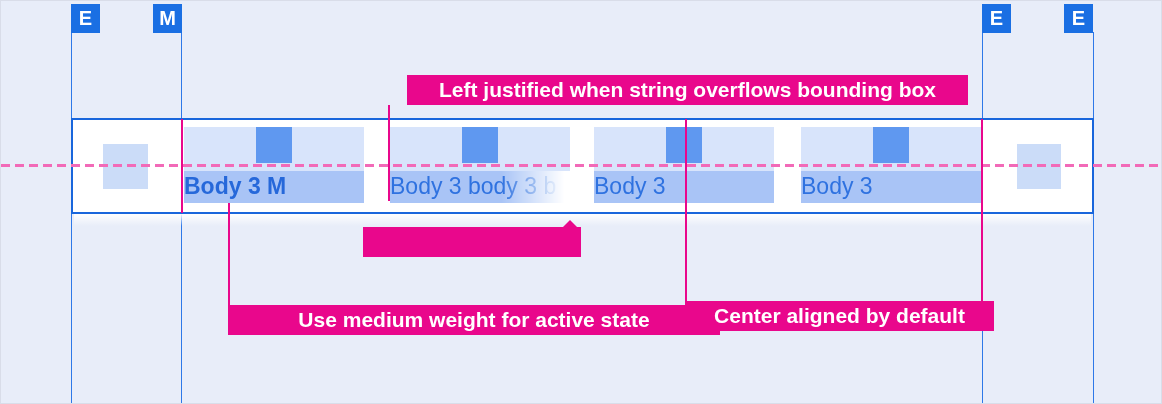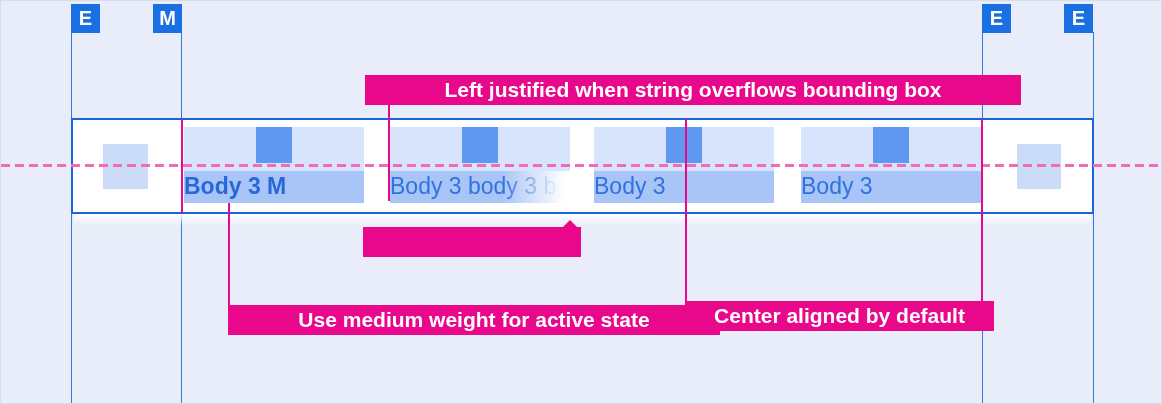--- a/index.html
+++ b/index.html
@@ -71,21 +71,21 @@
   .c1{left:180px;top:118px;height:94px;}
   .c2{left:387px;top:104px;height:96px;}
   .c3{left:227px;top:202px;height:102px;}
   .c4{left:684px;top:118px;height:182px;}
   .c5{left:980px;top:118px;height:182px;}
   
   .callout{
     position:absolute;height:30px;background:var(--magenta);z-index:40;
     color:#fff;font-weight:bold;font-size:21px;line-height:30px;text-align:center;
   }
-  .L1{left:364px;top:74px;width:656px;}
+  .L1{left:406px;top:74px;width:561px;}
   .L2{left:362px;top:226px;width:218px;}
   .L3{left:227px;top:304px;width:492px;}
   .L4{left:684px;top:300px;width:309px;}
   .caret-up{
     position:absolute;left:200px;top:-7px;width:0;height:0;
     border-left:7px solid transparent;border-right:7px solid transparent;
     border-bottom:7px solid var(--magenta);
   }
 </style>
 </head>

